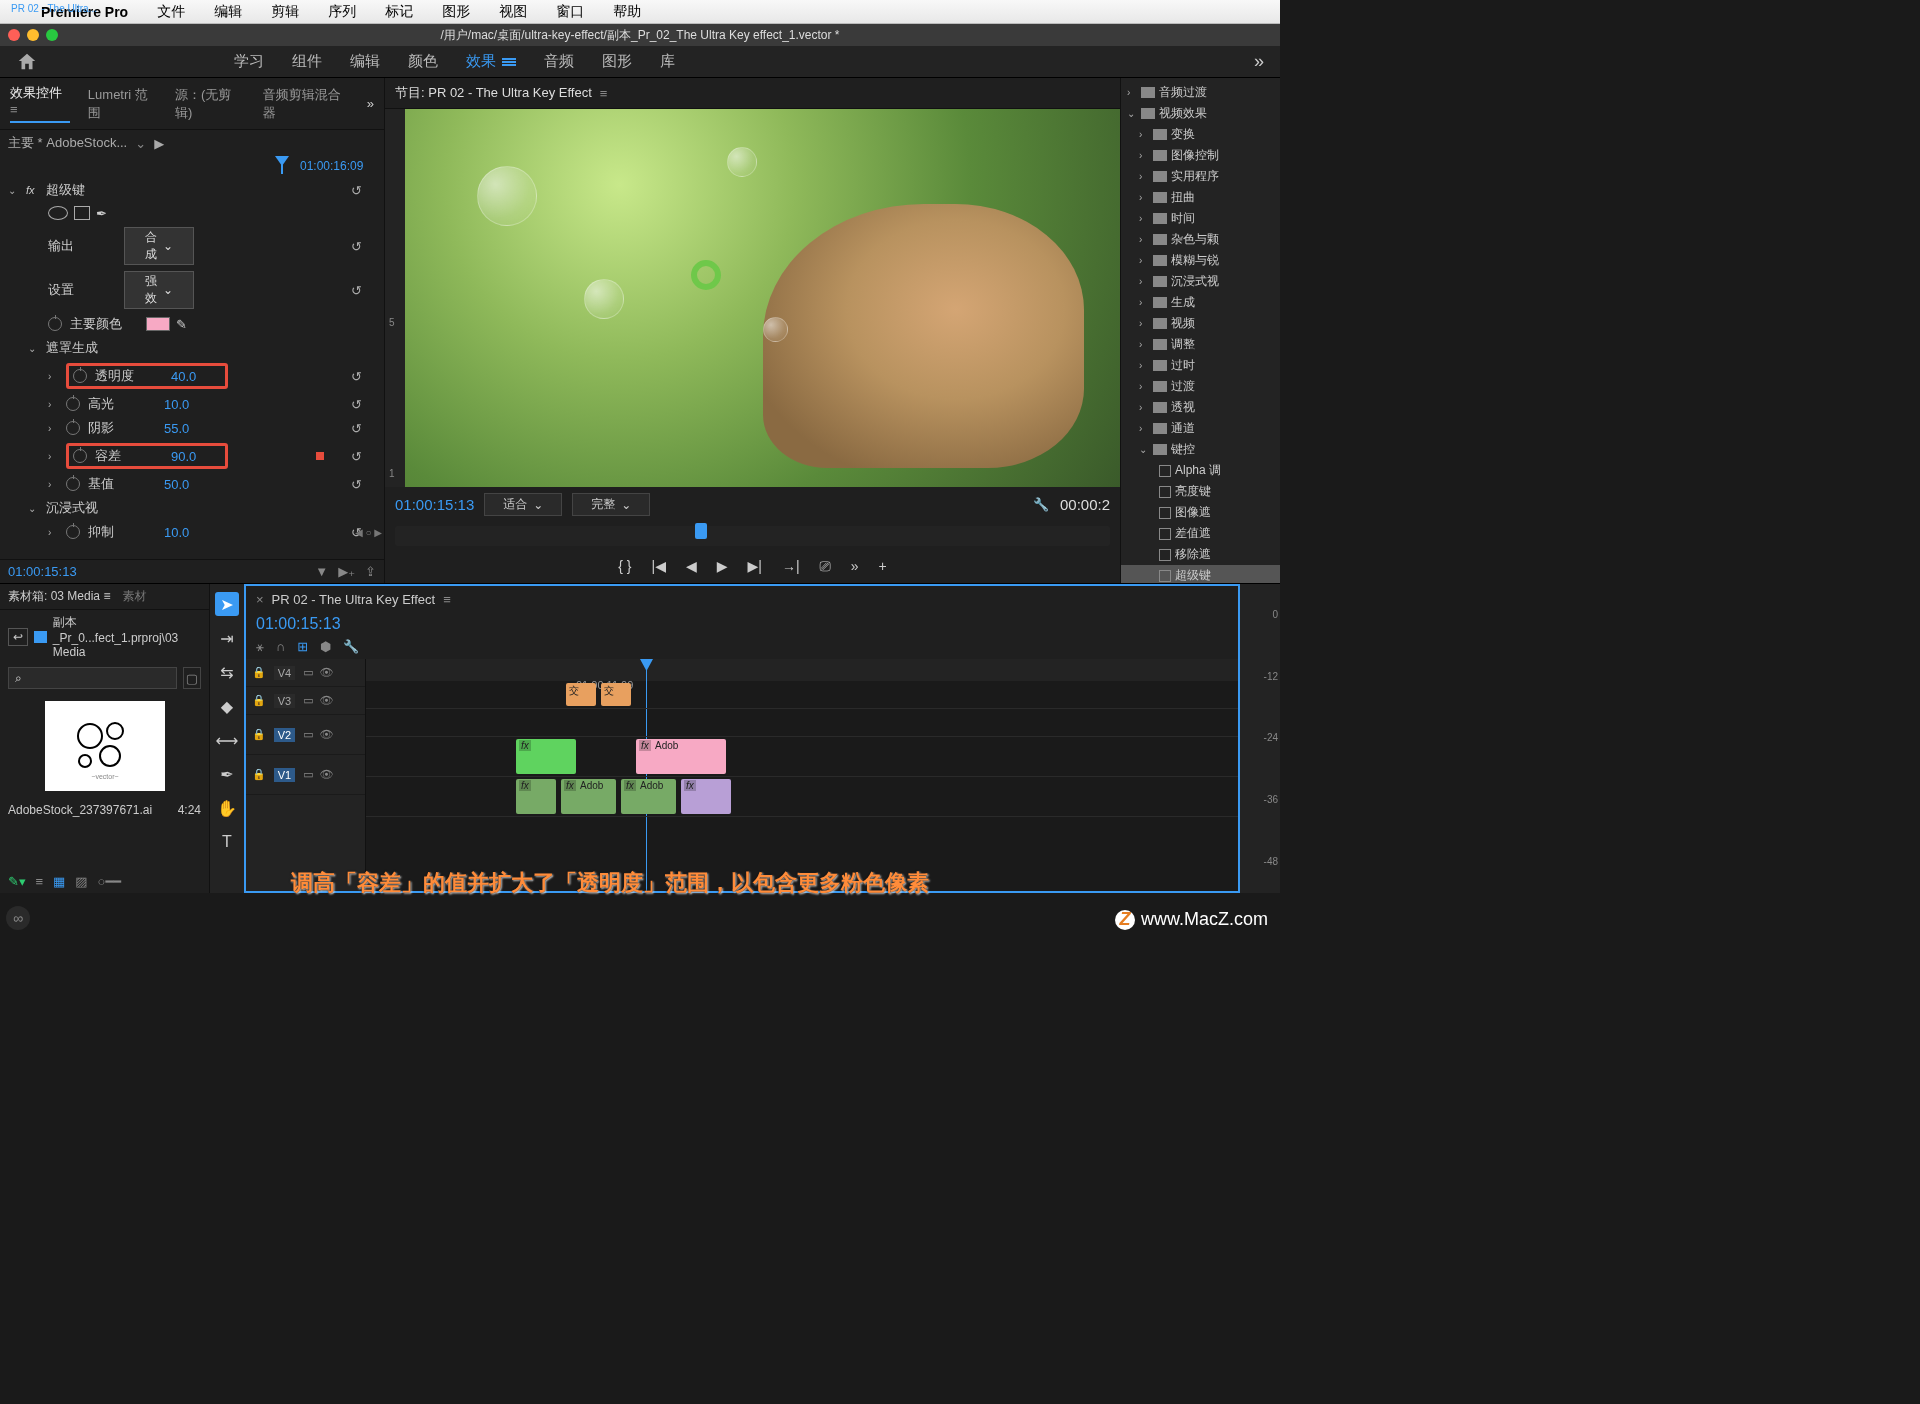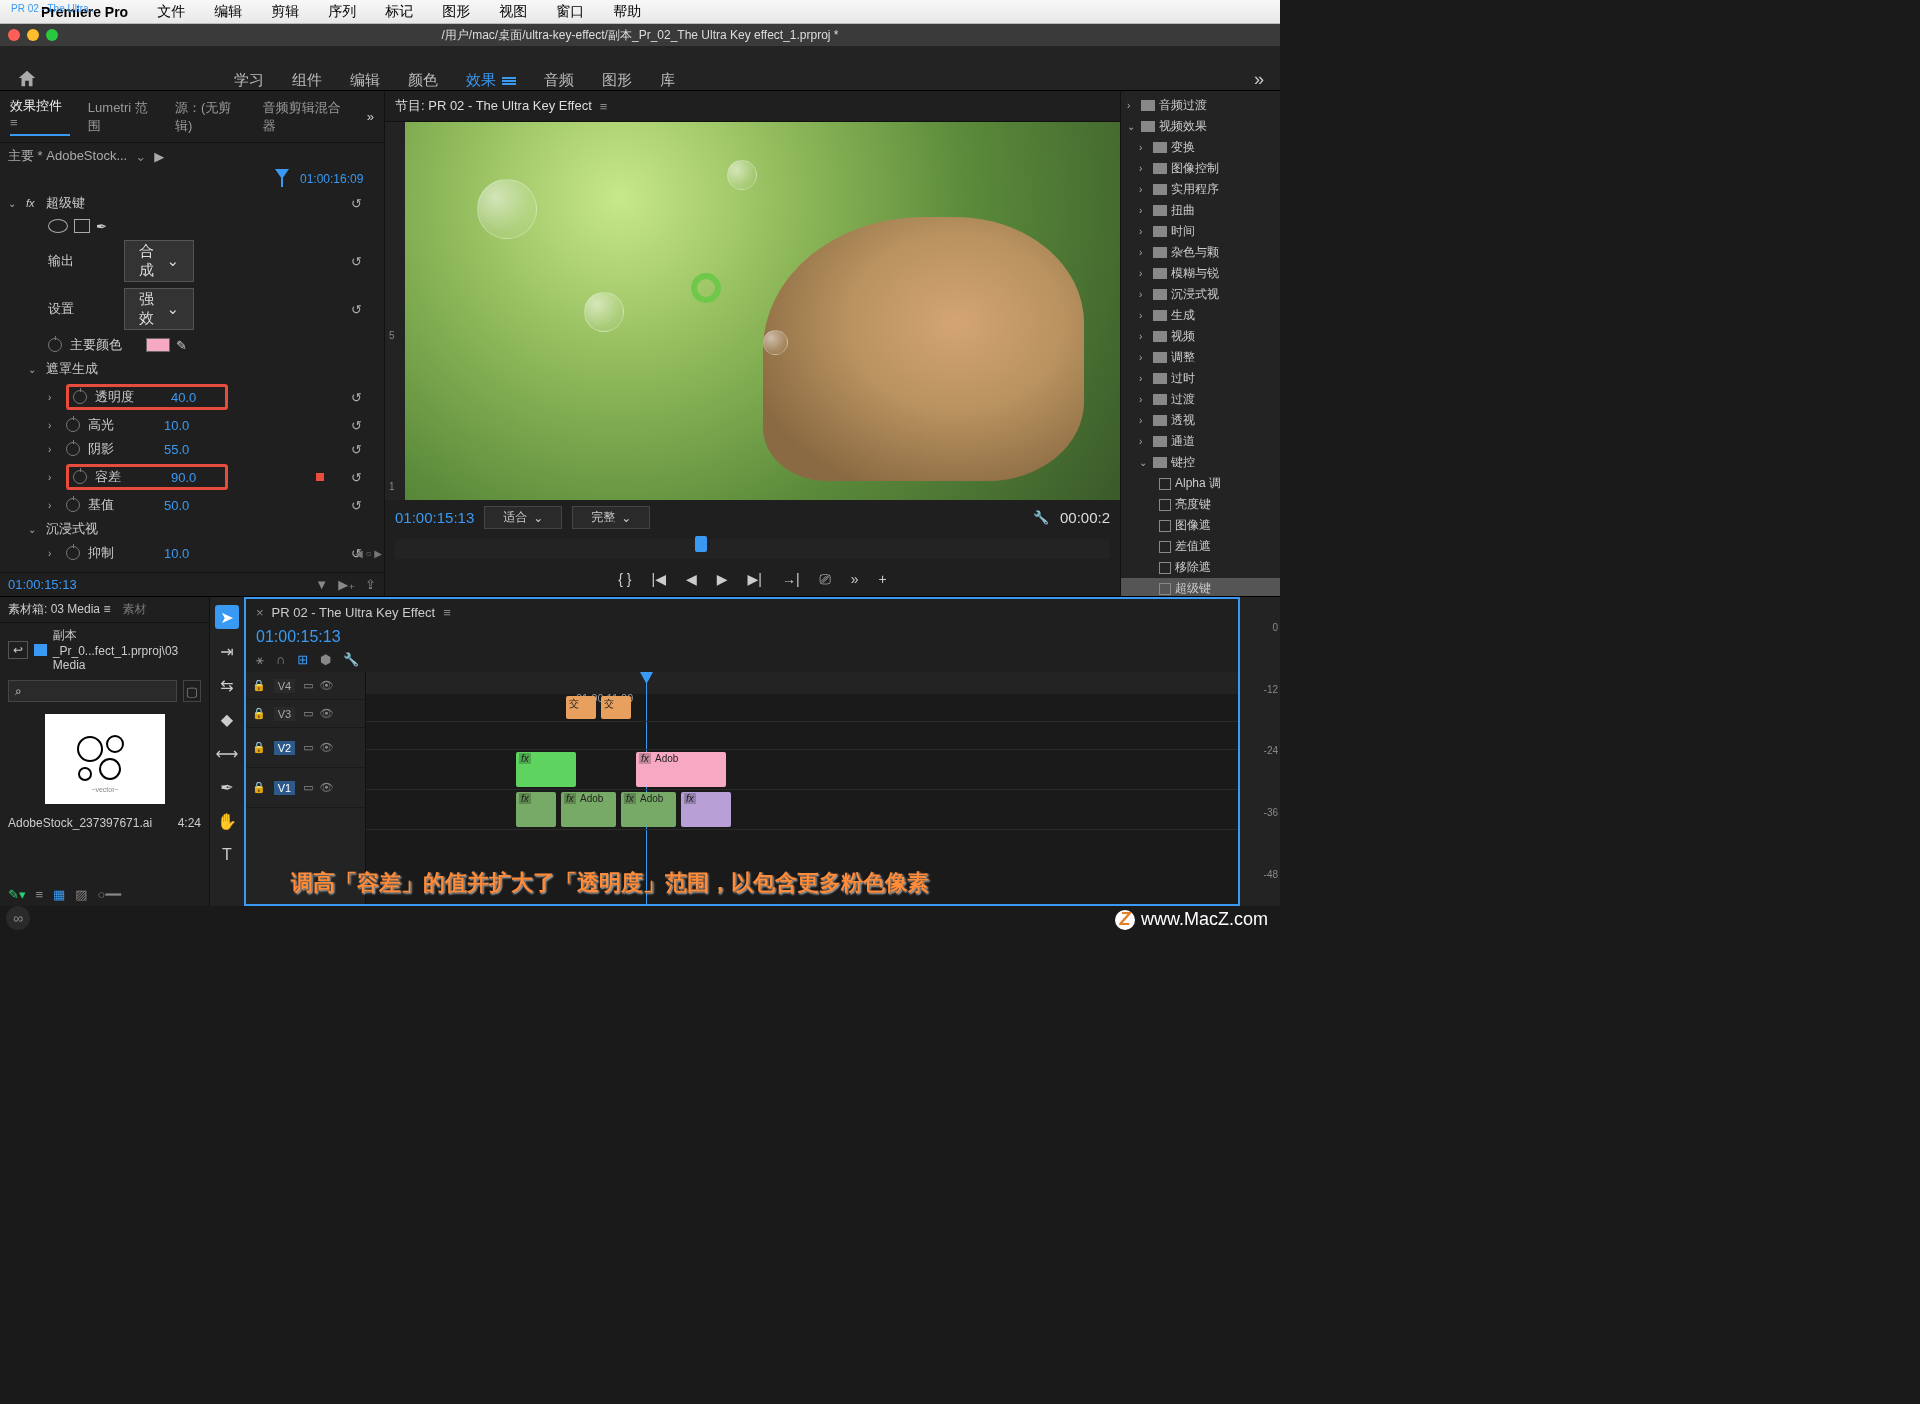--- a/index.html
+++ b/index.html
@@ -11,21 +11,21 @@
 .mac-menubar .app-name { font-weight: 600; }
 
 
 .title-bar { height: 22px; background: #3a3a3a; display: flex; align-items: center; padding: 0 8px; position: relative; }
 .traffic { display: flex; gap: 7px; }
 .dot { width: 12px; height: 12px; border-radius: 50%; }
 .dot.red { background: #ff5f57; } .dot.yellow { background: #ffbd2e; } .dot.green { background: #28c940; }
 .title-bar .title { position: absolute; left: 0; right: 0; text-align: center; color: #ddd; font-size: 12px; pointer-events: none; }
 
 
-.workspace-bar { height: 45px; background: #232323; display: flex; align-items: flex-end; padding: 0 16px; gap: 28px; border-bottom: 1px solid #000; }
+.workspace-bar { height: 32px; background: #232323; display: flex; align-items: center; padding: 0 16px; gap: 28px; border-bottom: 1px solid #000; }
 .workspace-bar .home { width: 22px; height: 22px; fill: #aaa; }
 .workspace-bar .spacer { flex: 0 0 140px; }
 .workspace-bar .tab { color: #bbb; font-size: 15px; cursor: pointer; display: flex; align-items: center; gap: 6px; }
 .workspace-bar .tab.active { color: #3a9af3; }
 .workspace-bar .tab.active .lines { display: inline-block; }
 .lines { width: 14px; height: 10px; }
 .lines span { display:block; height:2px; background:#3a9af3; margin:1px 0; }
 .workspace-bar .chev { margin-left: auto; color: #ccc; font-size: 18px; }
 
 .main { display: flex; height: 505px; }
@@ -56,21 +56,21 @@
 .ec-row .stopwatch { width: 14px; height: 14px; border: 1px solid #777; border-radius: 50%; margin-right: 2px; position: relative; }
 .ec-row .stopwatch:after { content:''; position:absolute; width:1px; height:4px; background:#777; left:6px; top:-3px; }
 .ec-row .label { color: #ccc; flex: 0 0 70px; }
 .ec-row .val { color: #3a9af3; width: 50px; }
 .ec-row .reset { position: absolute; right: 22px; color: #aaa; }
 .ec-row .kf-nav { position: absolute; right: 2px; color: #777; font-size: 10px; }
 .ec-row.indent1 { padding-left: 28px; }
 .ec-row.indent2 { padding-left: 48px; }
 .red-box { border: 3px solid #e74c3c; border-radius: 3px; padding: 1px 4px; display: inline-flex; gap: 6px; align-items: center; }
 .red-box .stopwatch { margin-right: 2px; }
-.dropdown { background: #333; border: 1px solid #555; padding: 1px 14px; color: #ddd; width: 70px; display: inline-flex; justify-content: space-between; align-items: center; font-size: 15px; }
+.dropdown { background: #333; border: 1px solid #555; padding: 1px 20px; color: #ddd; width: 70px; display: inline-flex; justify-content: space-between; align-items: center; font-size: 12px; }
 .swatch { width: 24px; height: 14px; background: #f7a9c4; border: 1px solid #666; }
 .eyedrop { width: 14px; color: #ccc; }
 .shape-ell { width: 20px; height: 14px; border: 1.5px solid #aaa; border-radius: 50%; }
 .shape-rect { width: 16px; height: 14px; border: 1.5px solid #aaa; }
 .pen-tool { color: #ccc; }
 
 .ec-footer { padding: 4px 8px; color: #3a9af3; font-size: 13px; border-top: 1px solid #111; display: flex; justify-content: space-between; }
 .ec-footer .icons { color: #888; display: flex; gap: 10px; }
 
 
@@ -180,21 +180,21 @@
   <span>窗口</span>
   <span>帮助</span>
 </div>
 
 <div class="title-bar">
   <div class="traffic">
     <div class="dot red"></div>
     <div class="dot yellow"></div>
     <div class="dot green"></div>
   </div>
-  <div class="title">/用户/mac/桌面/ultra-key-effect/副本_Pr_02_The Ultra Key effect_1.prproj *</div>
+  <div class="title">/用户/mac/桌面/ultra-key-effect/副本_Pr_02_The Ultra Key effect_1.vector *</div>
 </div>
 
 <div class="workspace-bar">
   <svg class="home" viewBox="0 0 24 24">
       <path d="M12 3l9 8h-3v9h-4v-6h-4v6H6v-9H3z"></path>
     </svg>
   <div class="spacer"></div>
   <span class="tab">学习</span>
   <span class="tab">组件</span>
   <span class="tab">编辑</span>

